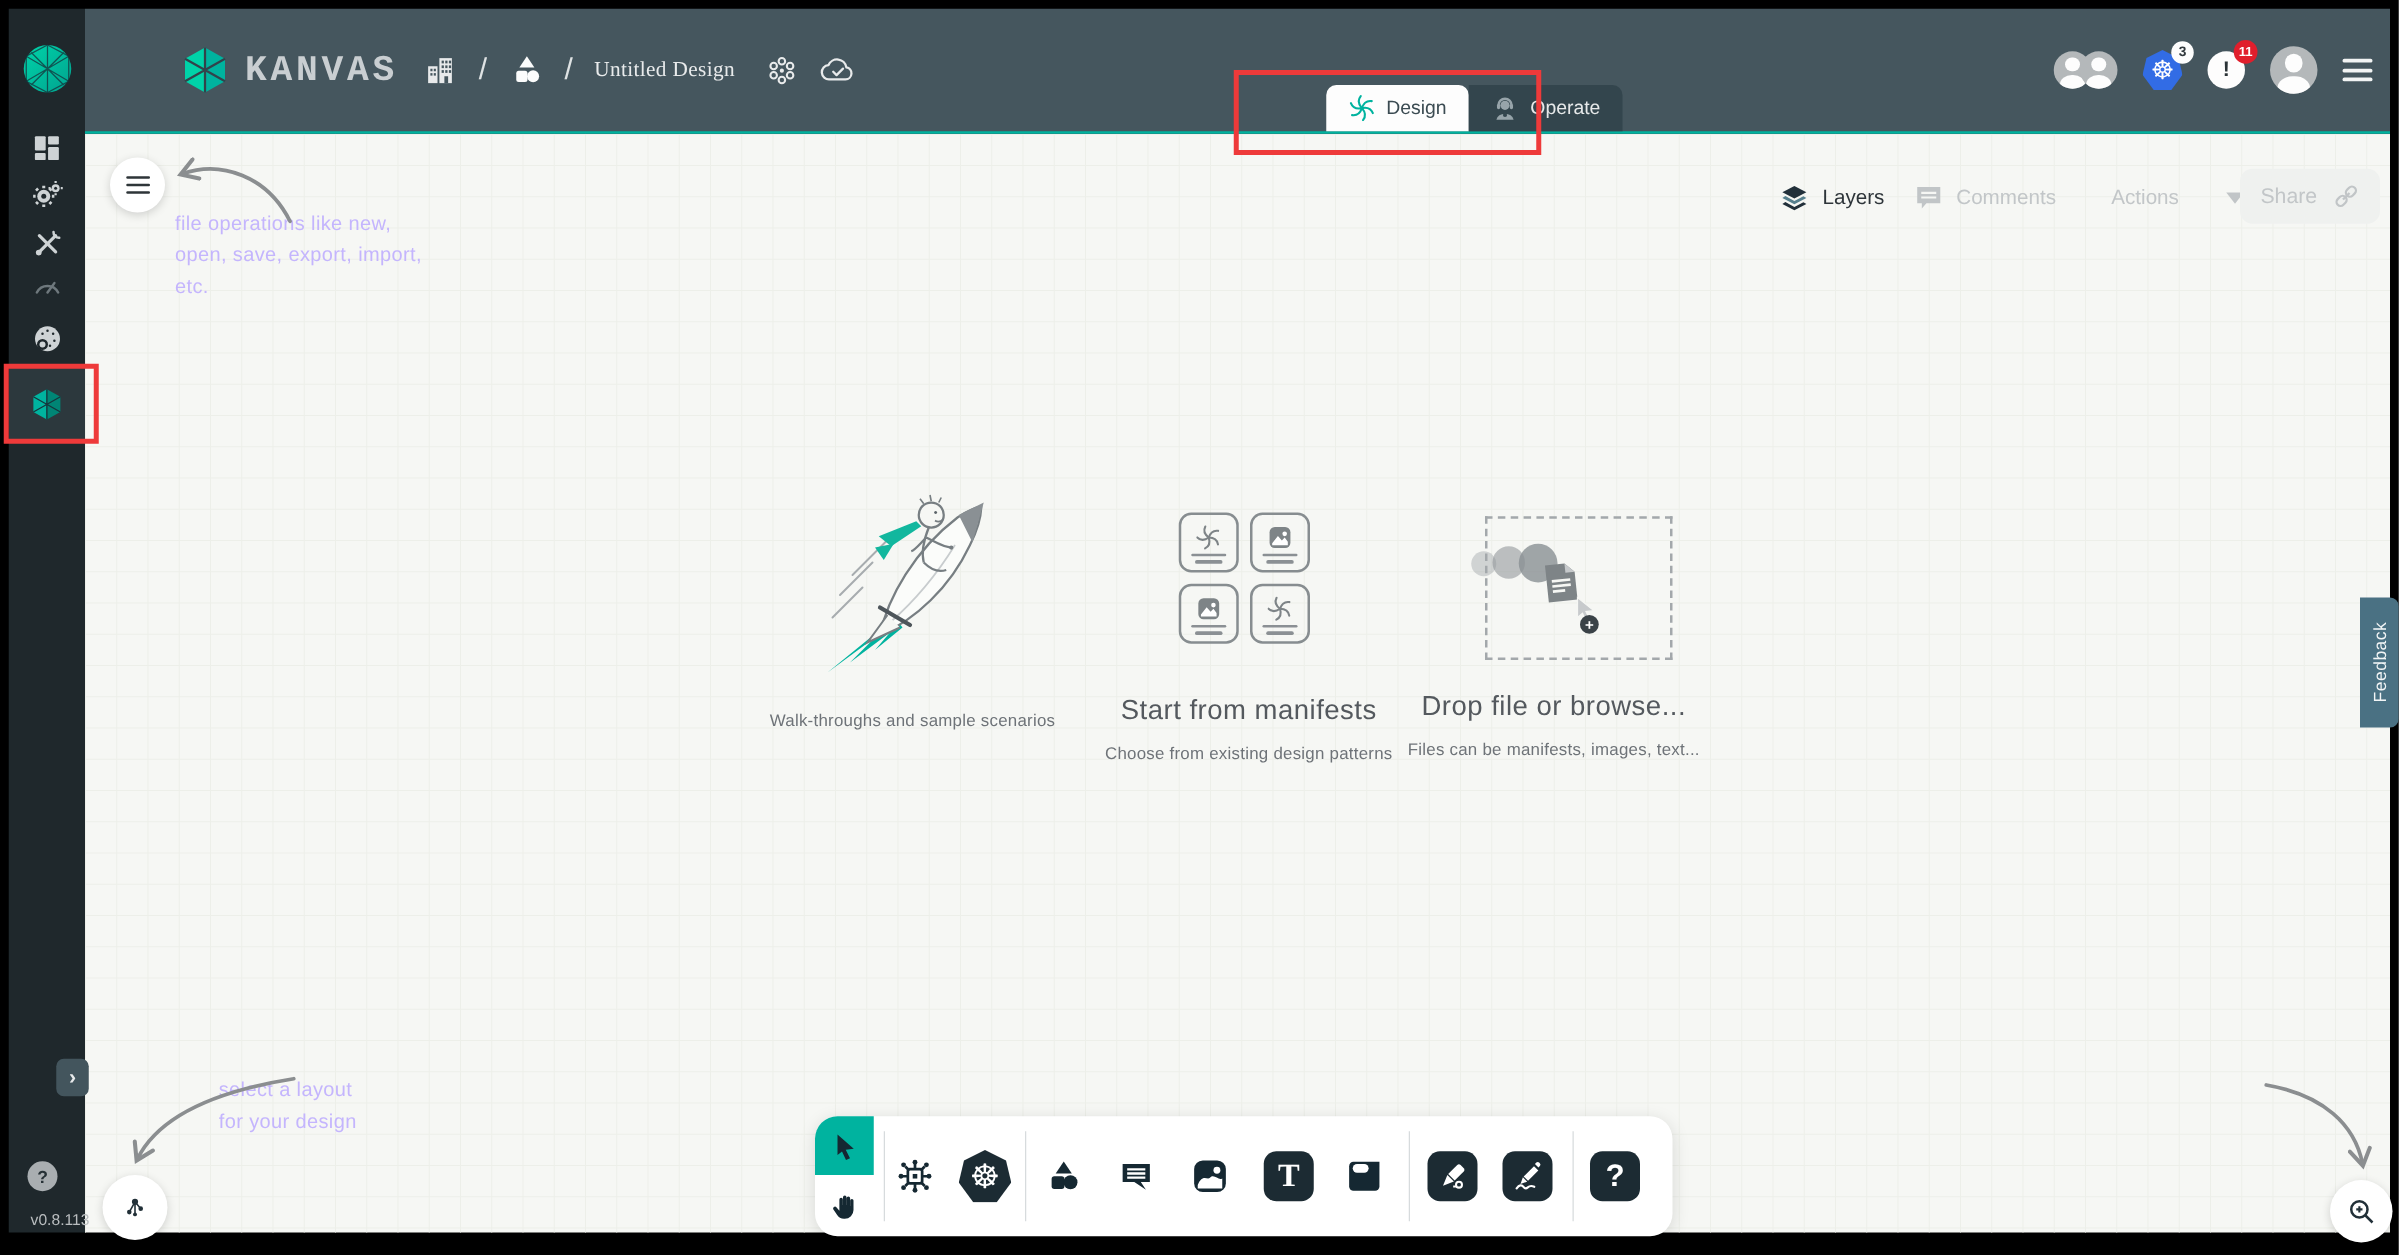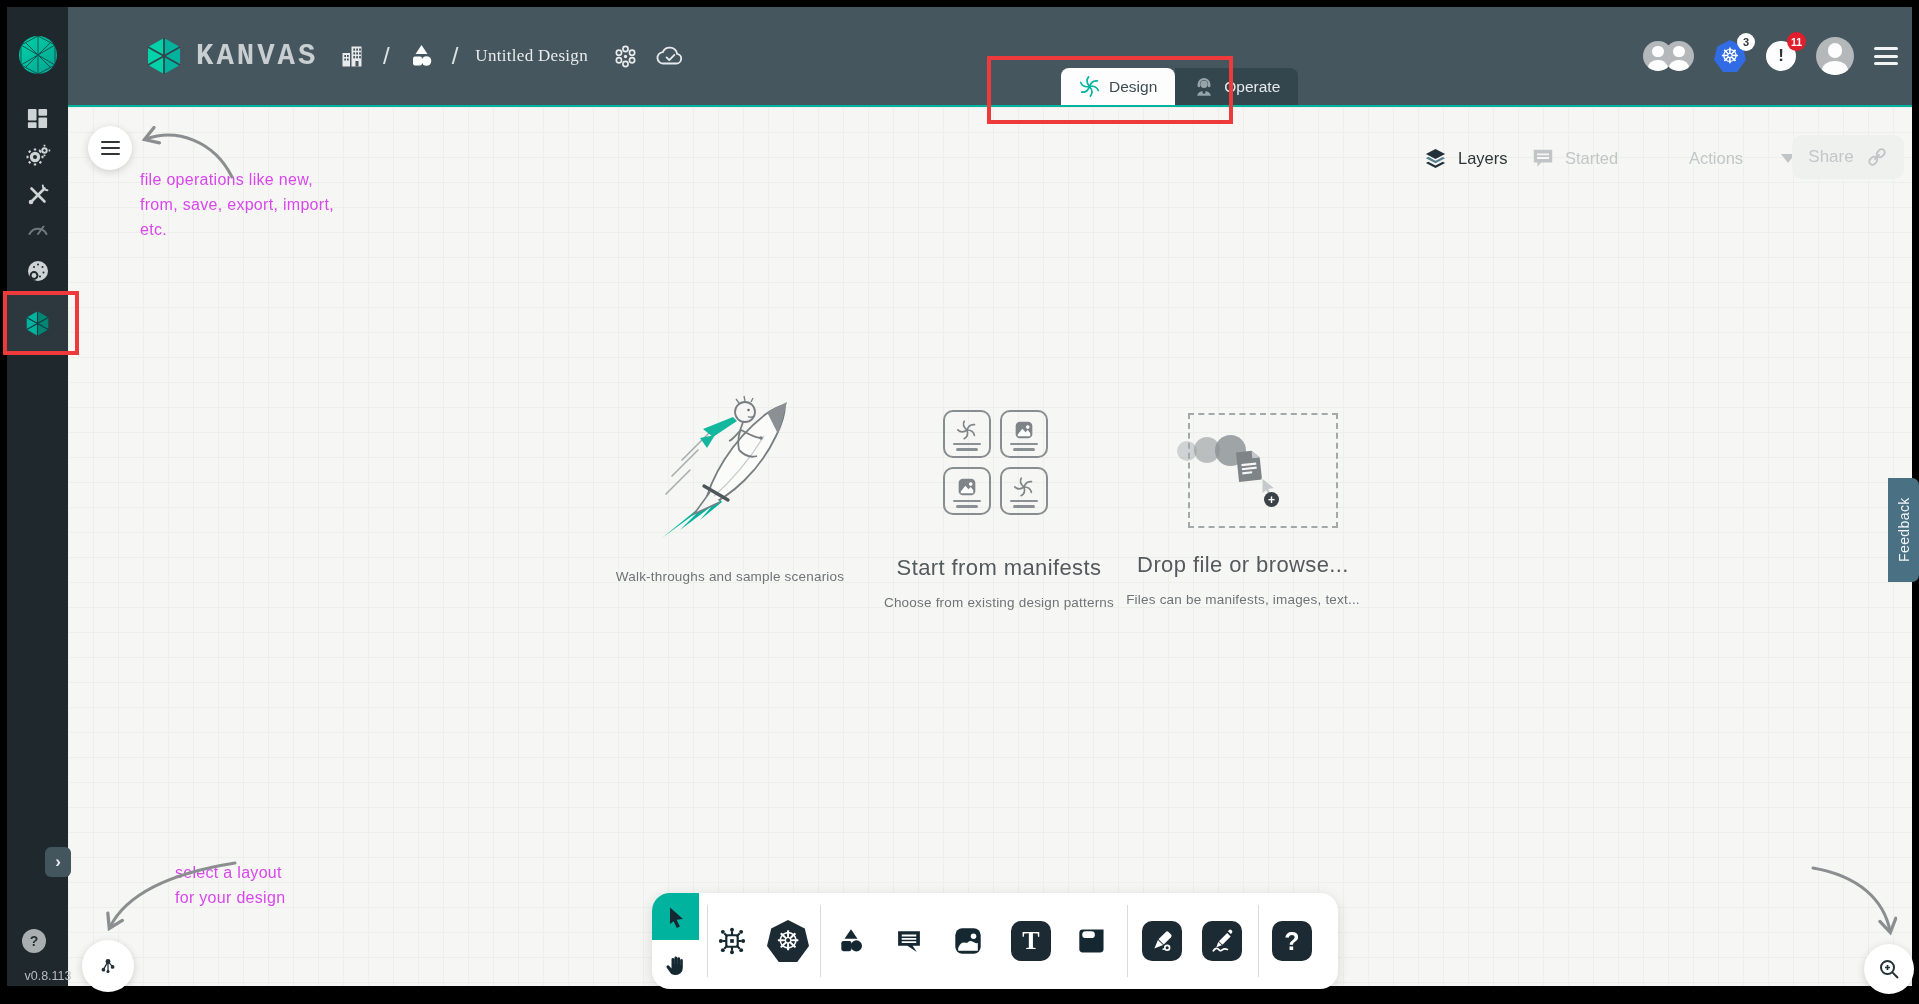--- a/index.html
+++ b/index.html
@@ -44,21 +44,21 @@
   .burger span { display:block; width:24px; height:3px; background:#F2F4F4; border-radius:2px; }
 
   
   .canvas { left:61px; top:100px; width:1844px; height:879px; background-color:#F6F7F4;
     background-image:linear-gradient(#EDEFE9 1px,transparent 1px),linear-gradient(90deg,#EDEFE9 1px,transparent 1px);
     background-size:25px 25px; }
   .circle-btn { border-radius:50%; background:#fff; box-shadow:0 2px 8px rgba(0,0,0,.16); display:flex; align-items:center; justify-content:center; cursor:pointer; z-index:6; }
   .menu-btn { left:81px; top:119px; width:44px; height:44px; }
   .menu-btn .bars { display:flex; flex-direction:column; gap:3.5px; }
   .menu-btn .bars span { width:19px; height:2.6px; background:#2E3538; border-radius:2px; }
-  .note { color:#d946ef; font-size:16px; line-height:25px; letter-spacing:.3px; z-index:6; }
+  .note { color:#c4b5fd; font-size:16px; line-height:25px; letter-spacing:.3px; z-index:6; }
   .note-file { left:133px; top:160px; width:230px; }
   .note-layout { left:168px; top:853px; width:180px; }
   .note-zoom { left:1598px; top:830px; width:200px; text-align:right; }
 
   .panel-item { position:absolute; top:131px; height:40px; display:flex; align-items:center; gap:10px; z-index:6; cursor:pointer; }
   .panel-dim { color:#C2C6C8; font-size:16.5px; }
   .layers-label { color:#2E353A; font-size:16.5px; font-weight:500; }
   .caret { width:0; height:0; border-left:7px solid transparent; border-right:7px solid transparent; border-top:9px solid #C1C5C7; }
   .share-btn { position:absolute; left:1785px; top:128px; width:112px; height:44px; background:#EFF1EF; border-radius:10px; display:flex; align-items:center; justify-content:center; gap:12px; color:#C2C6C8; font-size:17px; z-index:6; cursor:pointer; }
 
@@ -315,21 +315,21 @@
   <div class="abs circle-btn menu-btn">
     <div class="bars">
         <span></span>
         <span></span>
         <span></span>
       </div>
   </div>
 
   <div class="abs note note-file">
     <div>file operations like new,</div>
-    <div>from, save, export, import,</div>
+    <div>open, save, export, import,</div>
     <div>etc.</div>
   </div>
   <div class="abs note note-layout">
     <div>select a layout</div>
     <div>for your design</div>
   </div>
 
   <div class="panel-item" style="left:1416px">
     <svg width="25" height="25" viewBox="0 0 26 26">
       <polygon points="13,3 23,8.2 13,13.4 3,8.2" fill="#22303A"></polygon>
@@ -338,21 +338,21 @@
     </svg>
     <span class="layers-label">Layers</span>
   </div>
   <div class="panel-item" style="left:1524px">
     <svg width="24" height="24" viewBox="0 0 26 26">
       <path d="M3 4 h20 v14 h-12 l-4 4.5 v-4.5 h-4 Z" fill="#C1C5C7"></path>
       <g stroke="#F6F7F4" stroke-width="1.9">
           <path d="M6.5 9 h13 M6.5 13 h13"></path>
         </g>
     </svg>
-    <span class="panel-dim">Started</span>
+    <span class="panel-dim">Comments</span>
   </div>
   <div class="panel-item" style="left:1682px">
     <span class="panel-dim">Actions</span>
     <span class="caret" style="margin-left:28px"></span>
   </div>
   <div class="share-btn">
     <span>Share</span>
     <svg width="22" height="22" viewBox="0 0 24 24">
       <g transform="rotate(-45 12 12)" fill="none" stroke="#C1C5C7" stroke-width="2">
         <rect x="1.5" y="8.5" width="9.5" height="7" rx="3.5"></rect>

